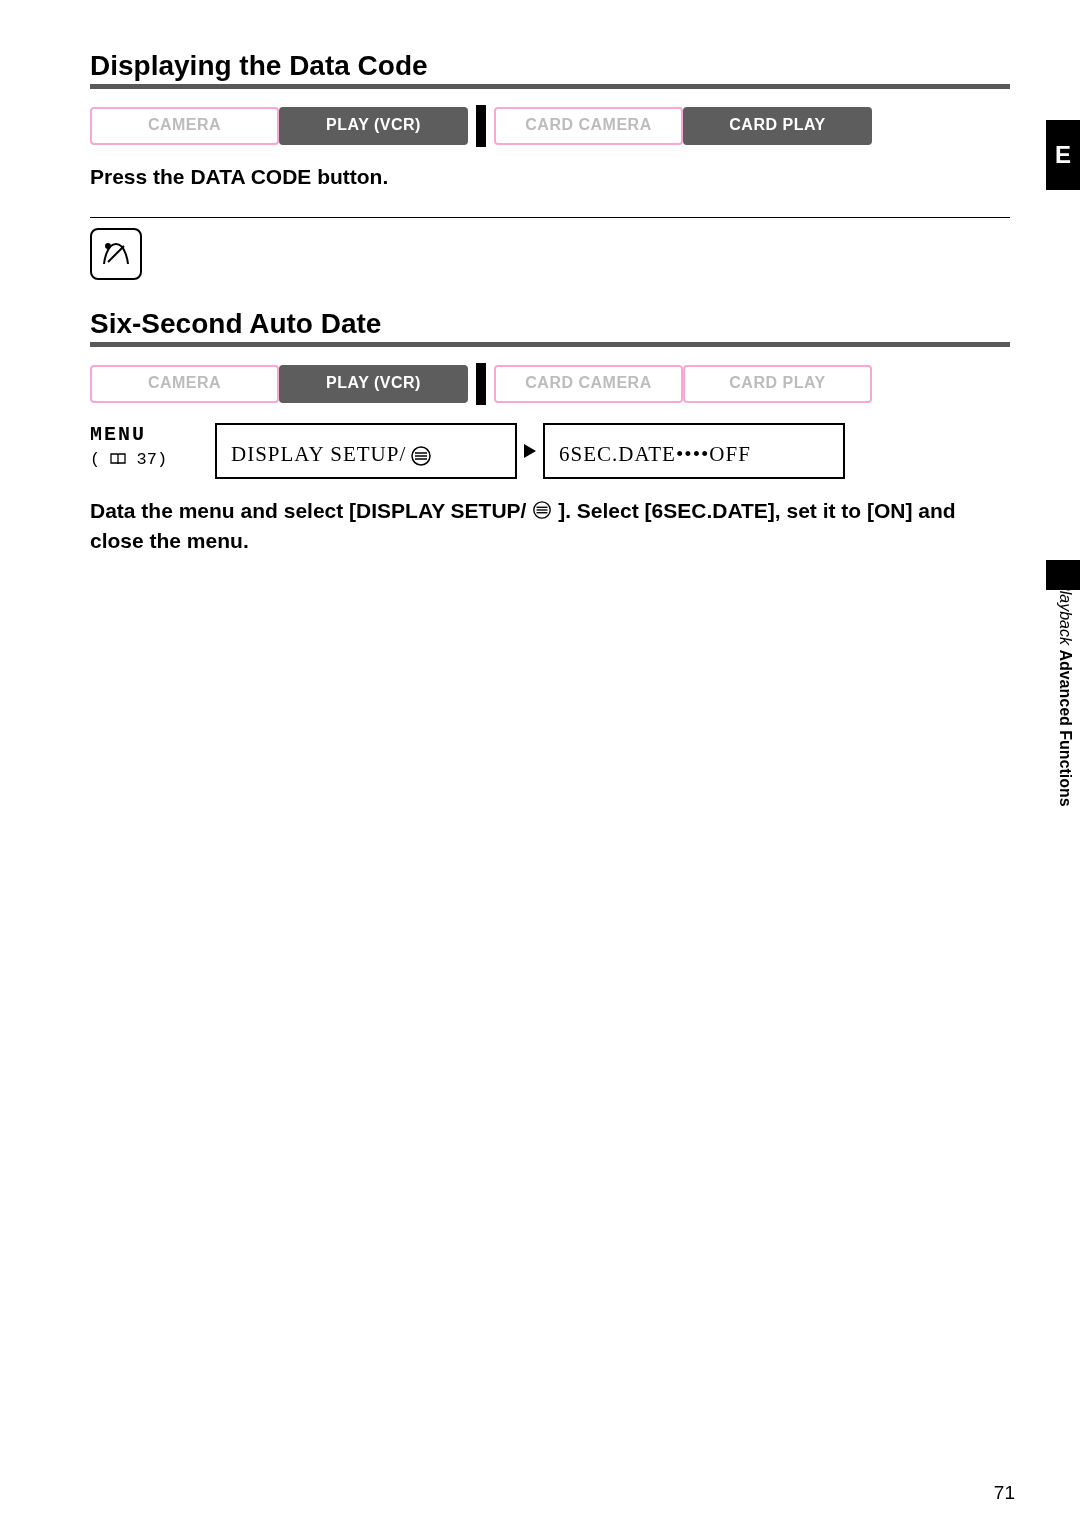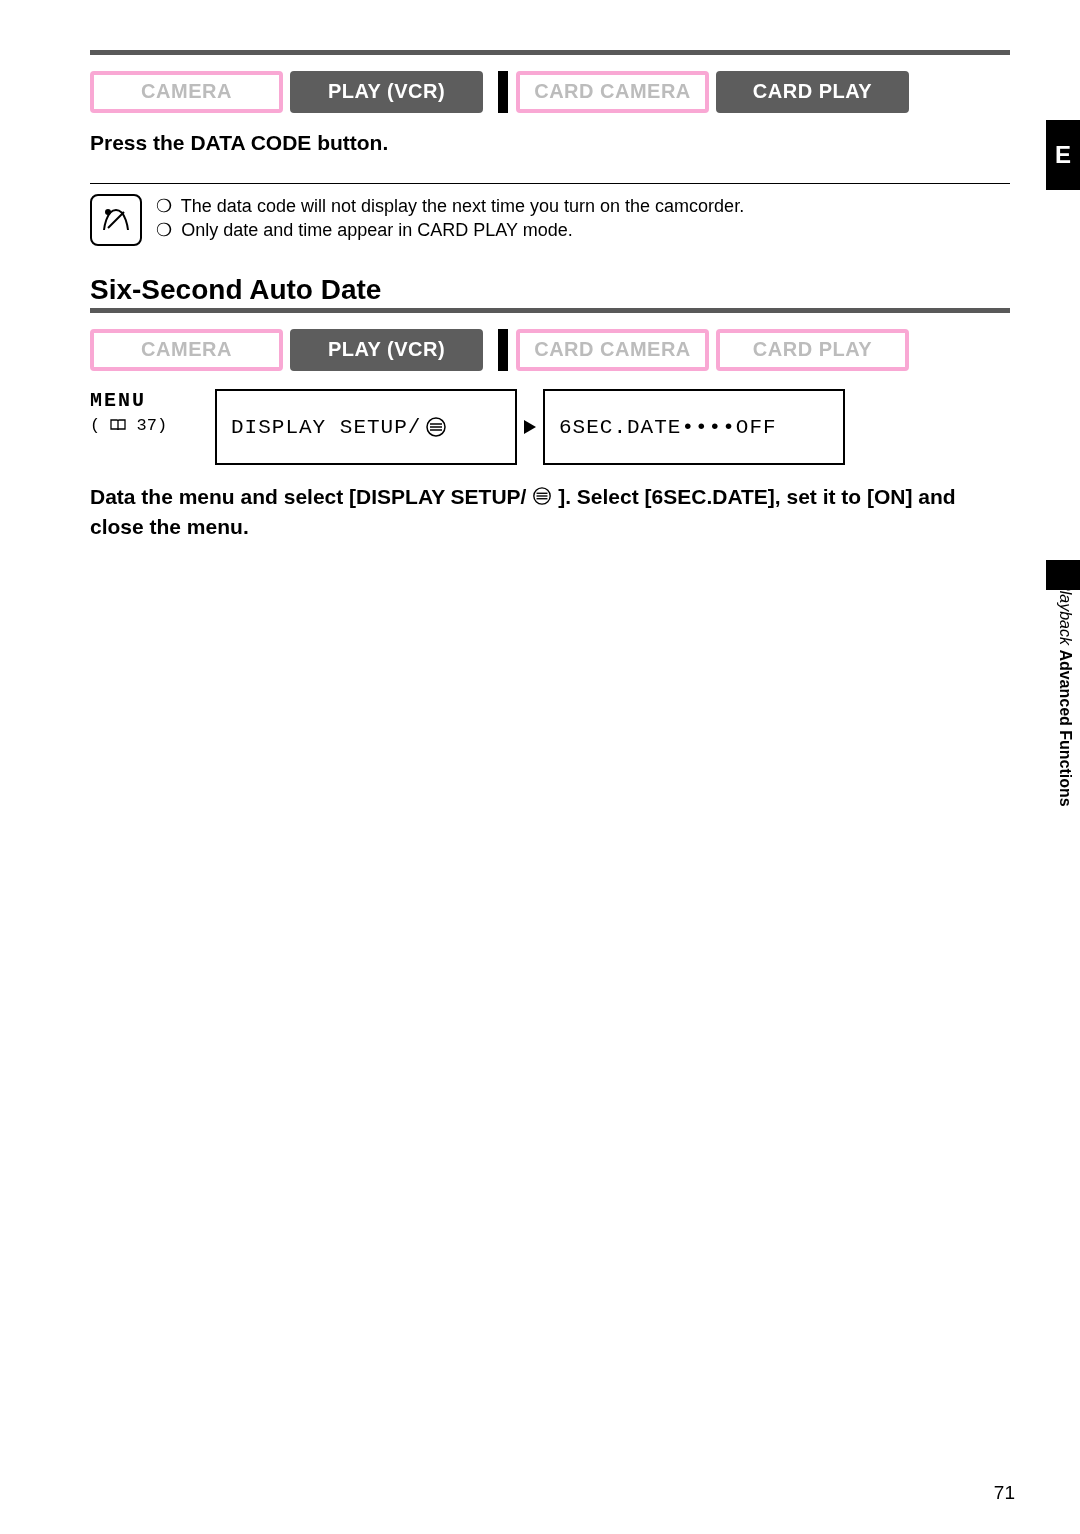--- a/index.html
+++ b/index.html
@@ -34,28 +34,27 @@
     align-items: center;
     gap: 0;
     margin-bottom: 18px;
   }
   .mode-btn {
     flex: none;
     width: 185px;
     height: 34px;
     line-height: 32px;
     text-align: center;
-    font-size: 20px;
+    font-size: 16px;
     font-weight: bold;
     letter-spacing: 0.5px;
-    border: 4px solid #f9a8d4;
+    border: 2px solid #f9a8d4;
     color: #bcbcbc;
     background: #fff;
     border-radius: 4px;
-    margin-right: 7px;
   }
   .mode-btn.active {
     background: #5d5d5d;
     color: #fff;
     border-color: #5d5d5d;
     text-align: center;
   }
   .mode-btn.outlined {
     background: #fff;
     color: #bcbcbc;
@@ -122,26 +121,26 @@
     font-size: 17px;
     font-weight: normal;
     letter-spacing: 0;
   }
   .book-icon {
     display: inline-block;
     vertical-align: -2px;
   }
   .menu-box {
     border: 2px solid #000;
-    padding: 20px 14px;
-    font-family: Liberation Mono, monospace;
+    padding: 10px 14px;
+    font-family: Liberation Serif, serif;
     font-size: 21px;
     letter-spacing: 1px;
     display: flex;
-    align-items: center;
+    align-items: flex-end;
     height: 32px;
   }
   .menu-box.first { width: 270px; }
   .menu-box.second { width: 270px; }
   .menu-arrow {
     width: 26px;
     display: flex;
     align-items: center;
     justify-content: center;
   }
@@ -200,20 +199,21 @@
 </style>
 </head>
 <body>
 
 <div class="page">
 
   <div class="side-tab">
     <span>E</span>
   </div>
 
+  <h2 class="heading">Displaying the Data Code</h2>
   <div class="hr-thick"></div>
 
   <div class="mode-bar">
     <div class="mode-btn outlined">CAMERA</div>
     <div class="mode-btn active">PLAY (VCR)</div>
     <div class="mode-sep"></div>
     <div class="mode-btn outlined">CARD CAMERA</div>
     <div class="mode-btn active">CARD PLAY</div>
   </div>
 
@@ -221,24 +221,20 @@
 
   <hr class="thin-hr">
 
   <div class="note-block">
     <div class="note-icon">
       <svg viewBox="0 0 36 36" fill="none" stroke="#000" stroke-width="2">
         <path d="M6 28 C6 28 8 8 18 8 C28 8 30 28 30 28"></path>
         <path d="M10 26 L26 10"></path>
         <circle cx="10" cy="10" r="2" fill="#000"></circle>
       </svg>
-    </div>
-    <div class="note-list">
-      <div><span class="bullet">❍</span> <span>The data code will not display the next time you turn on the camcorder.</span></div>
-      <div><span class="bullet">❍</span> <span>Only date and time appear in CARD PLAY mode.</span></div>
     </div>
   </div>
 
   <h2 class="heading">Six-Second Auto Date</h2>
   <div class="hr-thick"></div>
 
 
   <div class="mode-bar">
     <div class="mode-btn outlined">CAMERA</div>
     <div class="mode-btn active">PLAY (VCR)</div>

